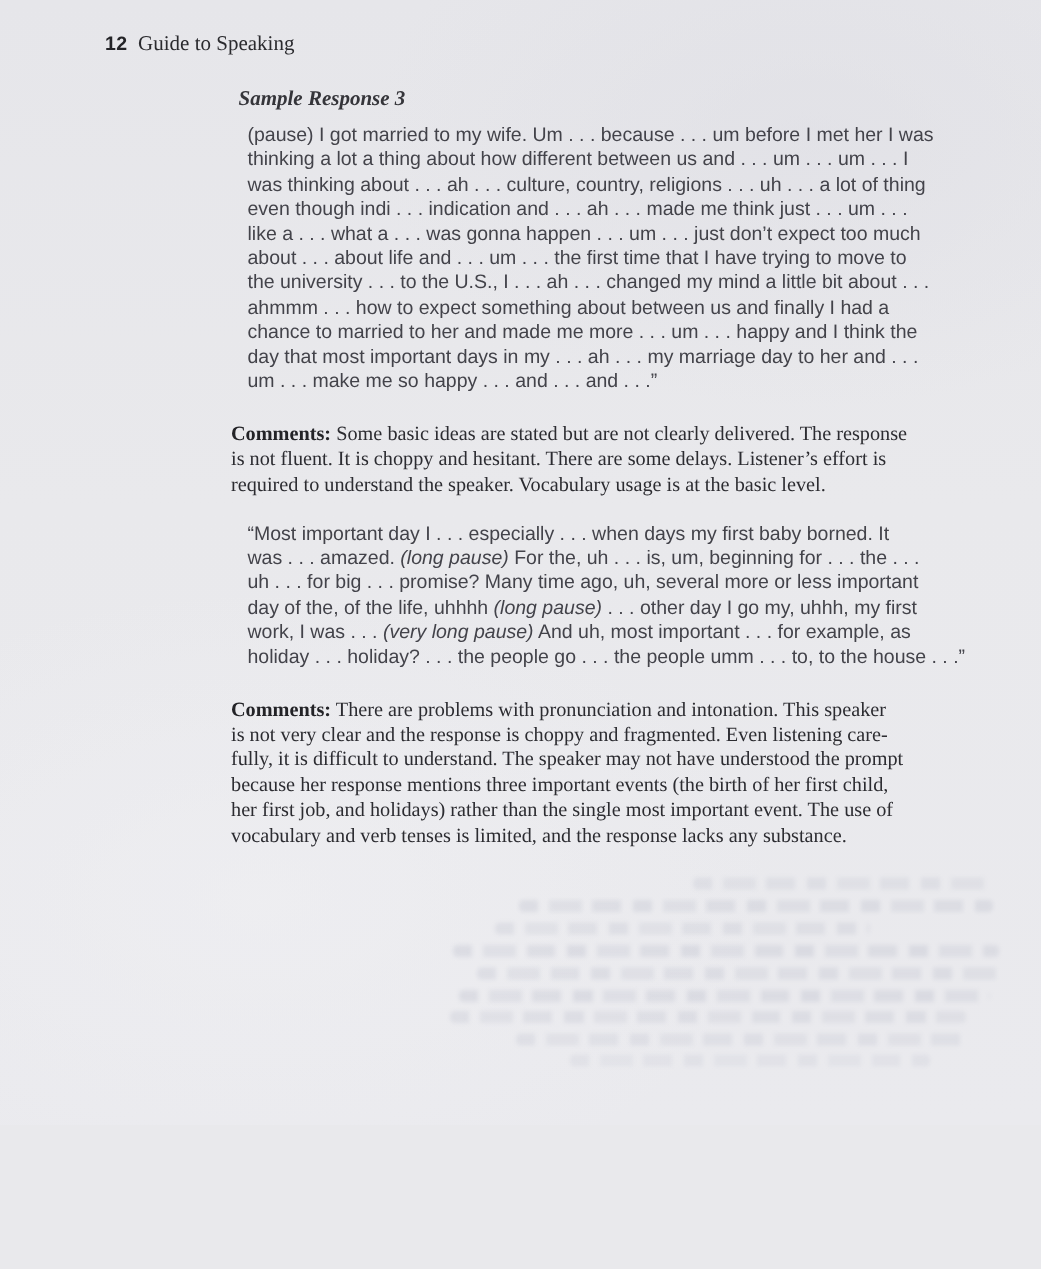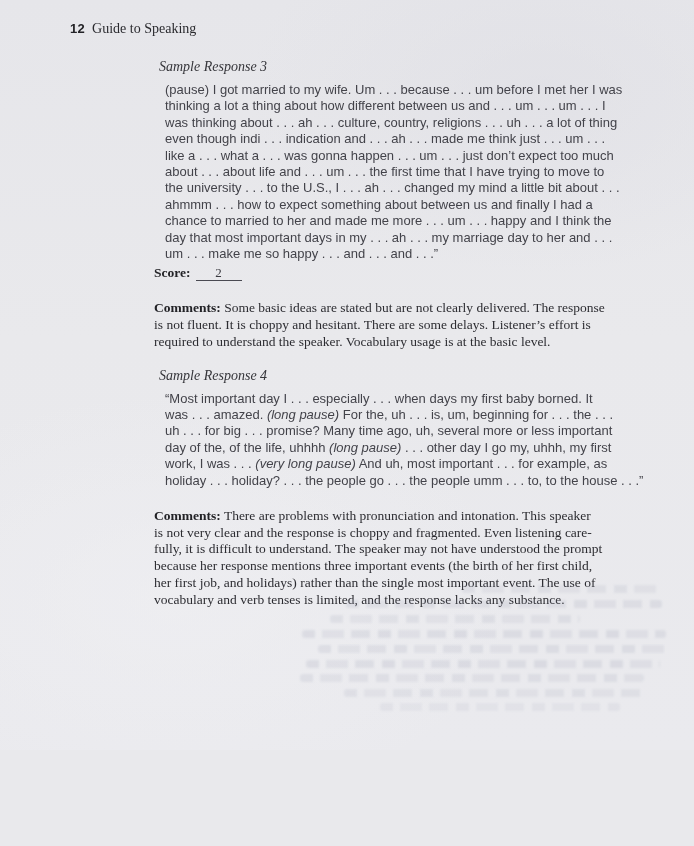--- a/index.html
+++ b/index.html
@@ -21,20 +21,21 @@
   .running-head .pgnum{
     font-family:"Liberation Sans","DejaVu Sans",sans-serif;
     font-weight:bold;font-size:13px;letter-spacing:.3px;margin-right:7px;color:#232327;
   }
   .content{
     position:absolute;left:154px;top:58px;width:505px;
   }
   .sample-heading{
     font-style:italic;font-size:14px;line-height:18px;color:#35353a;
     margin:0 0 0 5px;
+    font-weight:bold;
   }
   .quote{
     font-family:"Liberation Sans","DejaVu Sans",sans-serif;
     font-size:13px;line-height:16.4px;color:#43434a;
     white-space:pre-line;
     margin:6px 0 0 11px;width:486px;
   }
   .score-line{
     font-size:13.5px;line-height:16px;margin:3px 0 0 0;color:#27272b;
   }
@@ -77,32 +78,28 @@
 thinking a lot a thing about how different between us and . . . um . . . um . . . I
 was thinking about . . . ah . . . culture, country, religions . . . uh . . . a lot of thing
 even though indi . . . indication and . . . ah . . . made me think just . . . um . . .
 like a . . . what a . . . was gonna happen . . . um . . . just don’t expect too much
 about . . . about life and . . . um . . . the first time that I have trying to move to
 the university . . . to the U.S., I . . . ah . . . changed my mind a little bit about . . .
 ahmmm . . . how to expect something about between us and finally I had a
 chance to married to her and made me more . . . um . . . happy and I think the
 day that most important days in my . . . ah . . . my marriage day to her and . . .
 um . . . make me so happy . . . and . . . and . . .”</span></div>
-      <div class="score-line">
-        <span class="score-label">Score:</span><span class="score-blank">2</span>
-      </div>
       <div class="comments">
         <span class="comments-label">Comments:</span><span> Some basic ideas are stated but are not clearly delivered. The response
 is not fluent. It is choppy and hesitant. There are some delays. Listener’s effort is
 required to understand the speaker. Vocabulary usage is at the basic level.</span>
       </div>
     </div>
 
     <div class="section">
-      <div class="sample-heading">Sample Response 4</div>
       <div class="quote"><span>“Most important day I . . . especially . . . when days my first baby borned. It
 was . . . amazed. </span><span style="font-style: italic;">(long pause)</span><span> For the, uh . . . is, um, beginning for . . . the . . .
 uh . . . for big . . . promise? Many time ago, uh, several more or less important
 day of the, of the life, uhhhh </span><span style="font-style: italic;">(long pause)</span><span> . . . other day I go my, uhhh, my first
 work, I was . . . </span><span style="font-style: italic;">(very long pause)</span><span> And uh, most important . . . for example, as
 holiday . . . holiday? . . . the people go . . . the people umm . . . to, to the house . . .”</span></div>
       <div class="comments">
         <span class="comments-label">Comments:</span><span> There are problems with pronunciation and intonation. This speaker
 is not very clear and the response is choppy and fragmented. Even listening care-
 fully, it is difficult to understand. The speaker may not have understood the prompt

